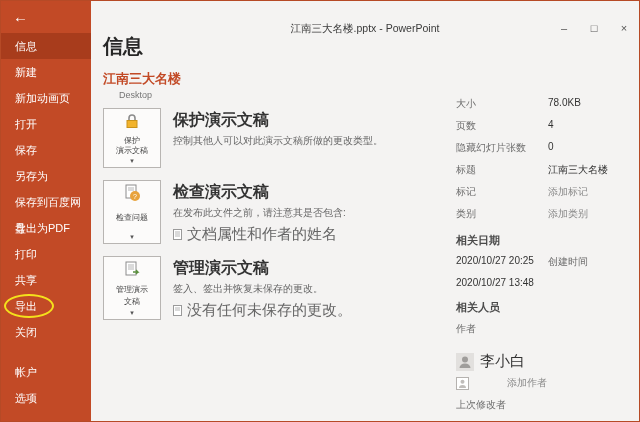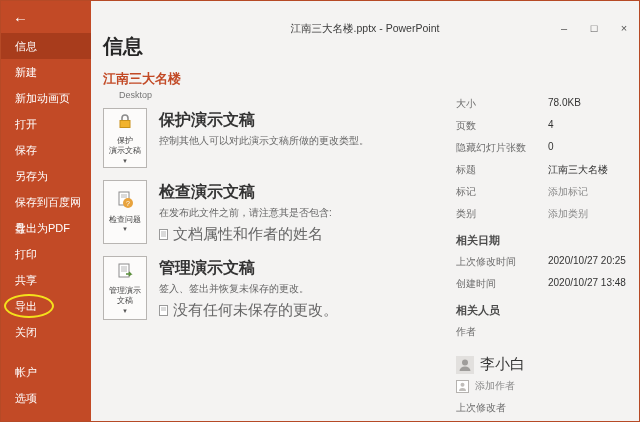--- a/index.html
+++ b/index.html
@@ -31,22 +31,22 @@
 
   
   .main { position:absolute; left:90px; top:24px; right:0; bottom:0;
           padding:6px 0 0 12px; }
   .page-title { font-size:20px; font-weight:600; color:#262626; margin:2px 0 10px; }
   .doc-title { font-size:13px; font-weight:700; color:#c24a26; }
   .doc-location { font-size:9px; color:#767676; margin:2px 16px 8px; }
 
   .sections { width:352px; margin-top:6px; }
   .section { display:flex; margin-bottom:12px; }
-  .big-btn { width:44px; min-height:54px; background:#fcfbfa; border:1px solid #b8b5b2;
-             display:flex; flex-direction:column; align-items:center; justify-content:center;
+  .big-btn { width:58px; min-height:54px; background:#fcfbfa; border:1px solid #b8b5b2;
+             display:flex; flex-direction:column; align-items:center; justify-content:space-between;
              padding:3px 2px; margin-right:12px; flex-shrink:0; cursor:default; }
   .big-btn .icon { margin-bottom:2px; }
   .btn-line { display:block; font-size:8px; color:#444; line-height:1.3; text-align:center; }
   .btn-caret { font-size:7px; color:#555; line-height:1; }
 
   .section-text { padding-top:2px; }
   .section-heading { font-size:16px; font-weight:700; color:#333; margin-bottom:3px; }
   .section-desc { font-size:10px; color:#666; line-height:1.4; max-width:270px; }
   .bullet { display:flex; align-items:center; margin-top:5px; font-size:15px; color:#666; }
   .bullet .b-icon { margin-right:5px; display:flex; }
@@ -57,21 +57,21 @@
   .panel-heading .caret { font-size:8px; color:#777; font-weight:400; }
   .prop-grid { display:grid; grid-template-columns:92px auto; row-gap:8px; font-size:10px; }
   .prop-label { color:#6d6d6d; }
   .prop-value { color:#333; }
   .prop-value.placeholder { color:#8a8a8a; }
   .panel-block { margin-bottom:12px; }
 
   .people-label { font-size:10px; color:#6d6d6d; margin:2px 0 4px; }
   .person-row { display:flex; align-items:flex-end; margin-bottom:5px; font-size:15px; color:#333;margin-top:16px; }
   .person-row .avatar { margin-right:6px; display:flex; }
-  .add-author-row { display:flex; align-items:center; margin:2px 0 8px; font-size:10px; color:#8a8a8a; }
+  .add-author-row { display:flex; align-items:center; margin:2px 0 8px; font-size:10px; color:#8a8a8a;gap:32px; }
   .add-author-row .mini-box { margin-right:6px; display:flex; }
 </style>
 </head>
 <body>
 
 <div id="app">
 
   <div class="titlebar">
     <span>江南三大名楼.pptx - PowerPoint</span>
     <div class="win-controls">
@@ -218,21 +218,20 @@
         <span class="prop-label">标记</span>
         <span class="prop-value placeholder">添加标记</span>
         <span class="prop-label">类别</span>
         <span class="prop-value placeholder">添加类别</span>
       </div>
     </div>
 
     <div class="panel-block">
       <div class="panel-heading">相关日期</div>
       <div class="prop-grid">
-        <span class="prop-label">上次修改时间</span>
         <span class="prop-value">2020/10/27 20:25</span>
         <span class="prop-label">创建时间</span>
         <span class="prop-value">2020/10/27 13:48</span>
       </div>
     </div>
 
     <div class="panel-block">
       <div class="panel-heading">相关人员</div>
 
       <div class="people-label">作者</div>

